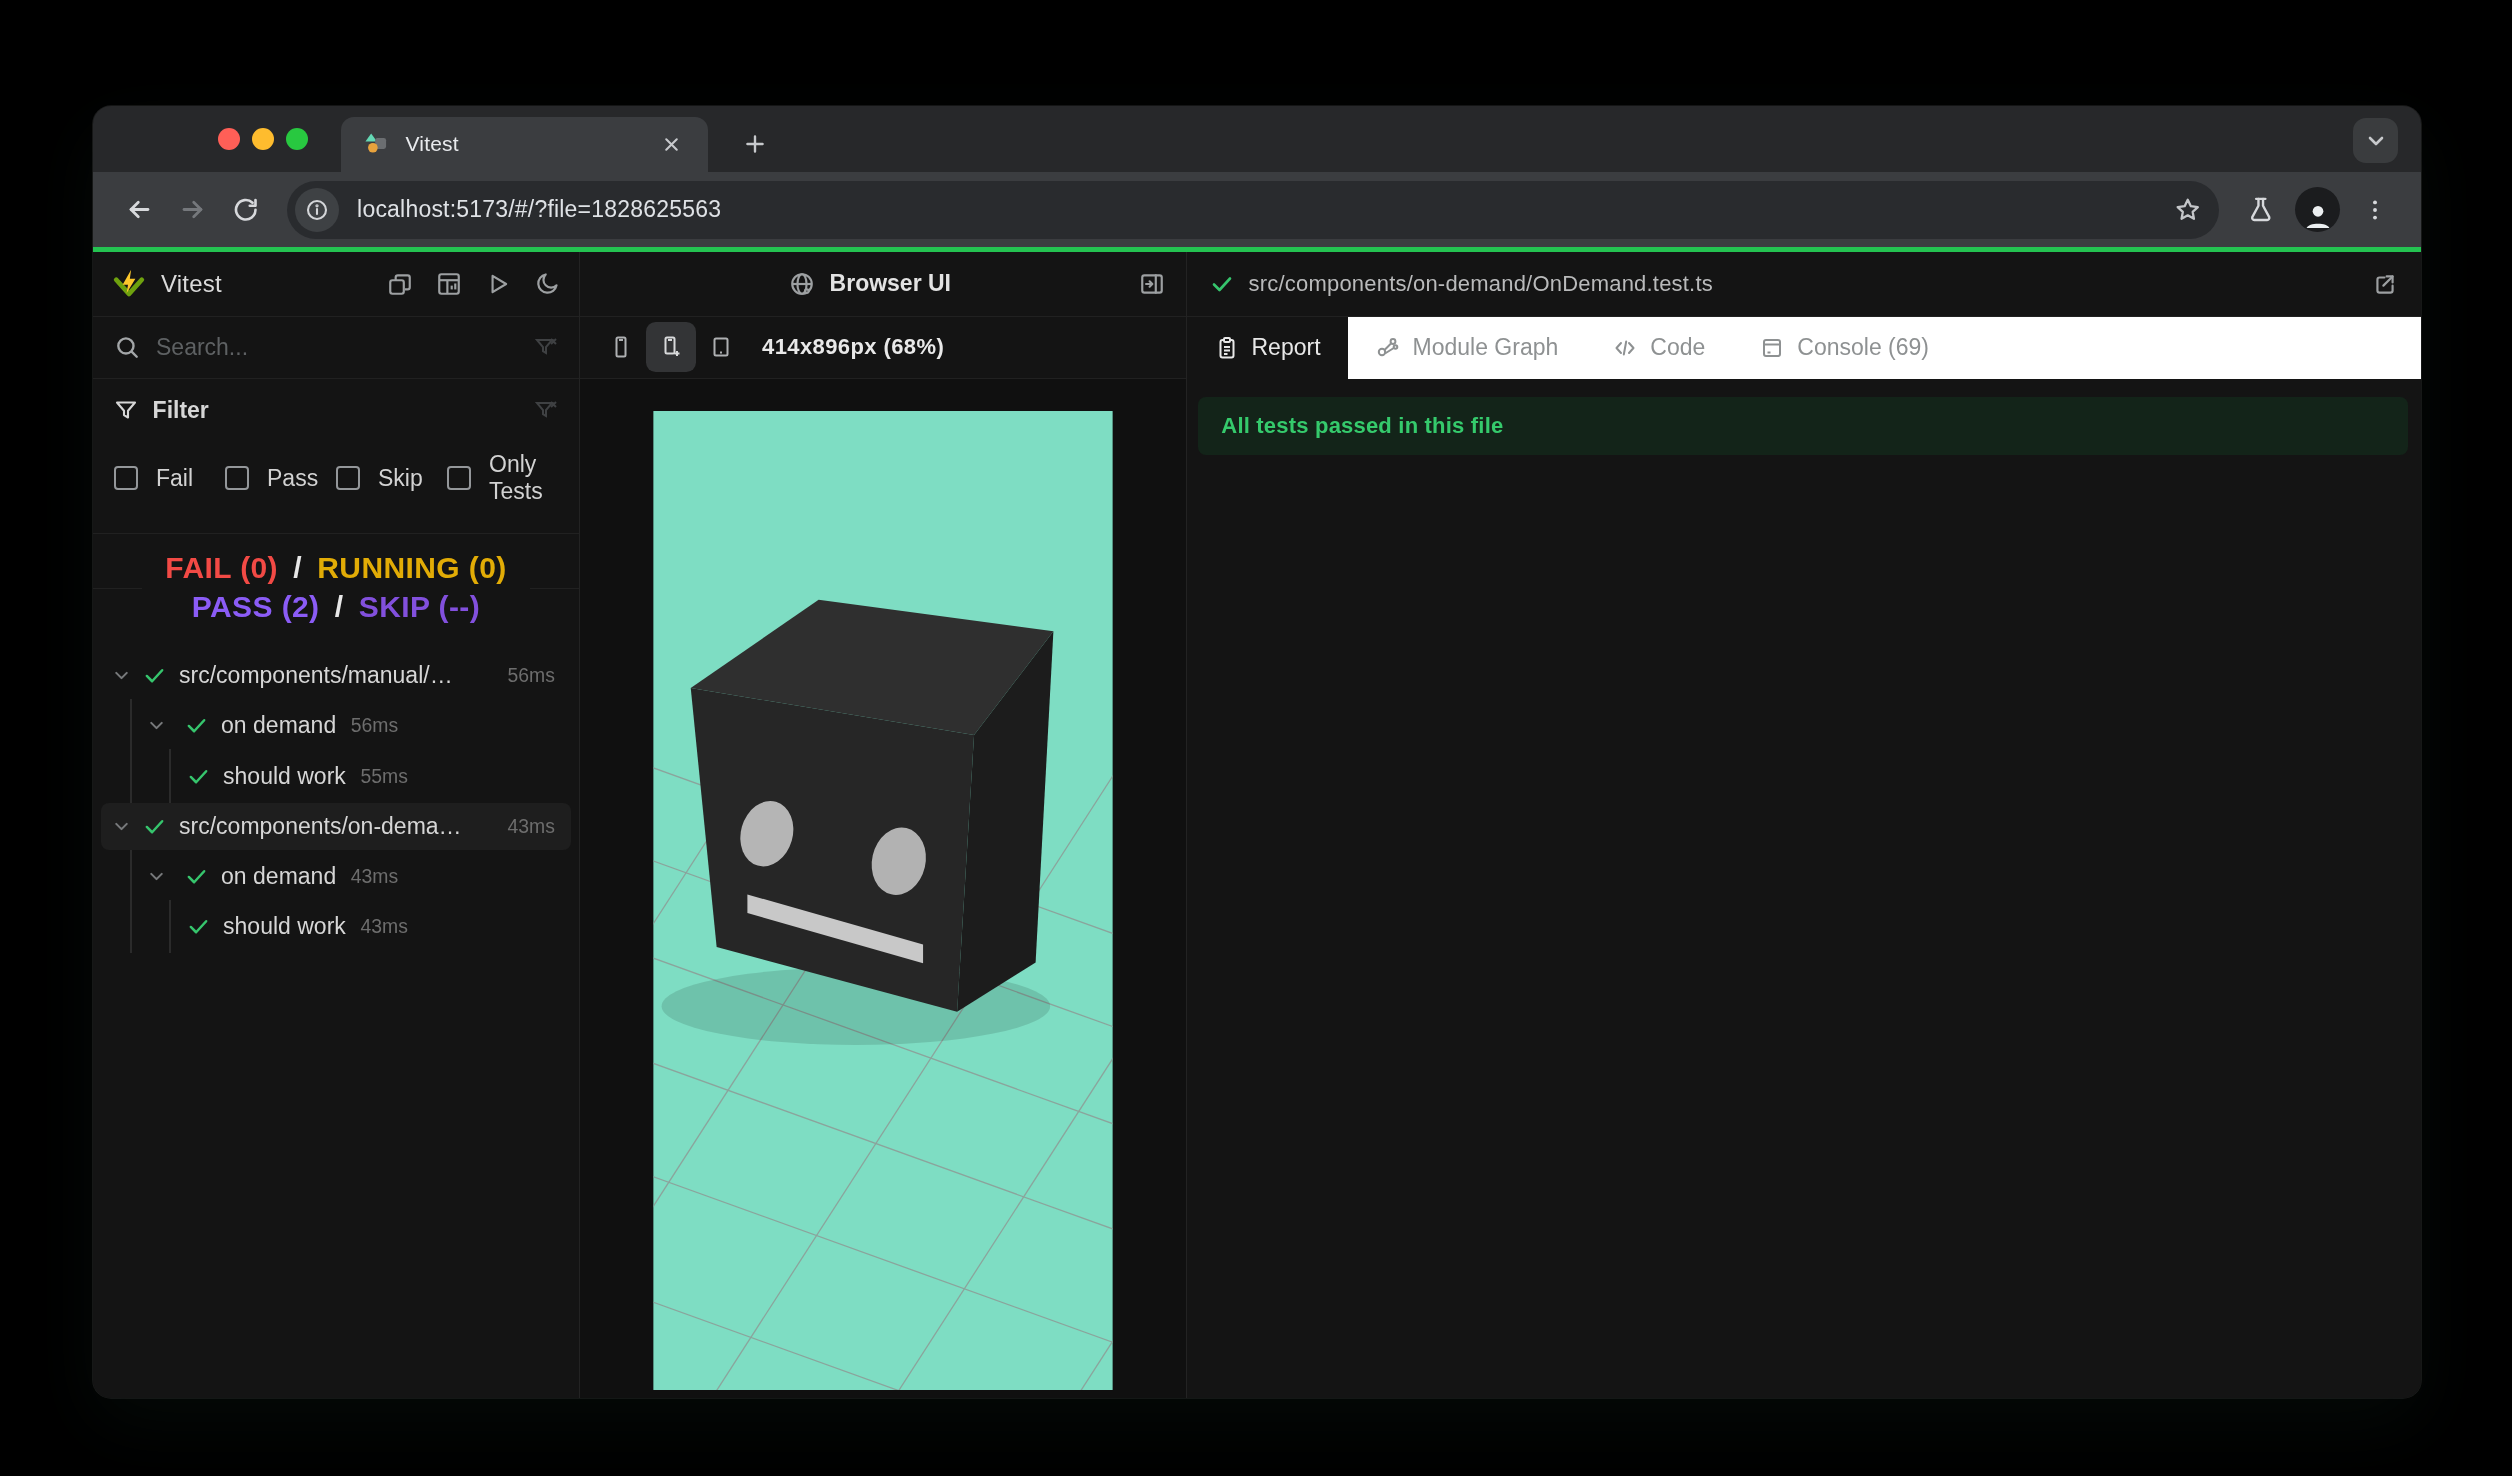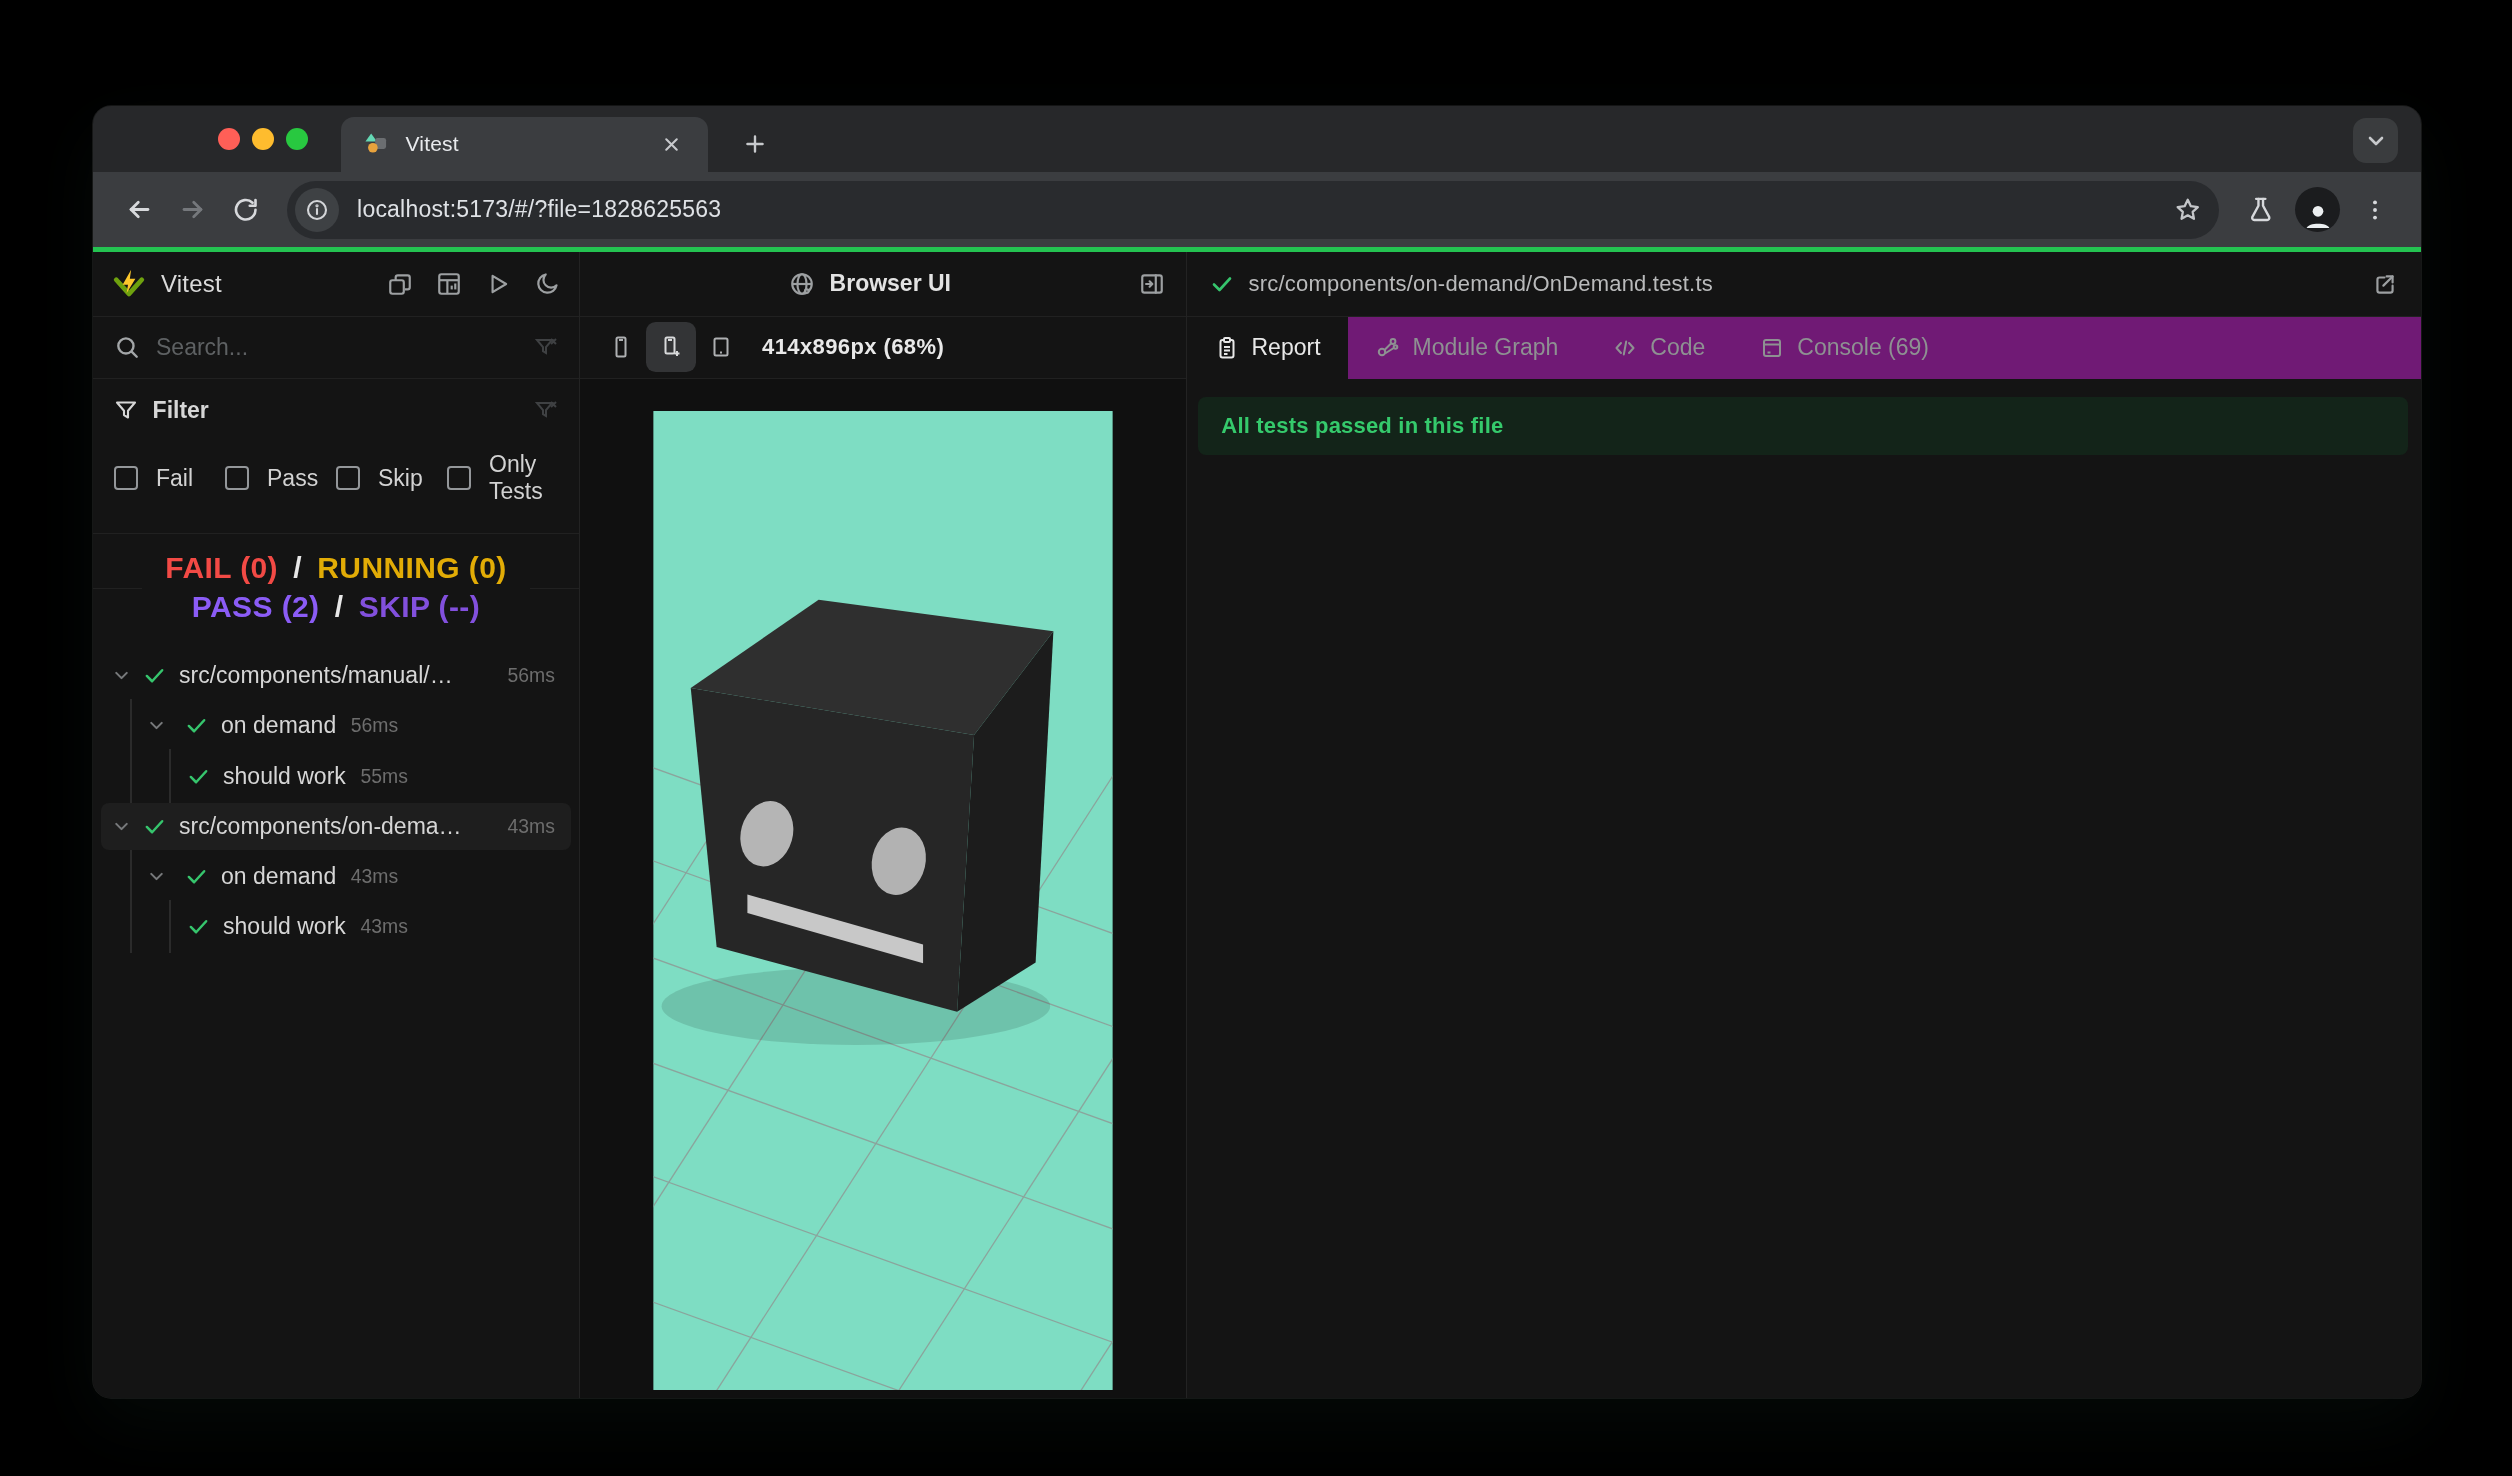--- a/index.html
+++ b/index.html
@@ -115,21 +115,21 @@
   .size-label { font-size:22px; font-weight:bold; color:#e9e9e9; margin-left:16px; letter-spacing:0.4px; }
   .vp-wrap { flex:1; min-height:0; position:relative; background:#101010; }
   .viewport { position:absolute; left:50%; transform:translateX(-50%); top:32px; width:459px; height:979px; background:#7eddc3; overflow:hidden; }
 
   
   .rpanel { flex:1; min-width:0; display:flex; flex-direction:column; min-height:0; }
   .path-row { height:65px; flex:none; border-bottom:1.6px solid #212121; display:flex; align-items:center; padding:0 23px; }
   .path-check { color:#36c56d; display:flex; flex:none; }
   .path-text { font-size:22px; color:#b9babb; margin-left:14.6px; letter-spacing:0.2px; white-space:nowrap; overflow:hidden; text-overflow:ellipsis; }
   .path-row .icon-btn { margin-left:auto; color:#9da0a2; flex:none; }
-  .rtabs { height:62px; flex:none; background:#701a75; display:flex; align-items:stretch; }
+  .rtabs { height:62px; flex:none; background:#ffffff; display:flex; align-items:stretch; }
   .rtab { display:flex; align-items:center; padding:0 27.5px; gap:13px; font-size:23px; color:#8e9192; }
   .rtab.active { background:#141414; color:#e8e8e8; }
   .rtab .ticon { display:flex; }
   .rbody { flex:1; min-height:0;text-align:center; }
   .banner { margin:18px 13px 0 11.3px; height:58px; background:#132419; border-radius:8px;
     display:flex; align-items:center; padding:0 23px; }
   .banner-text { font-size:22px; font-weight:bold; color:#35ca6c; letter-spacing:0.2px; }
 </style>
 </head>
 <body>

